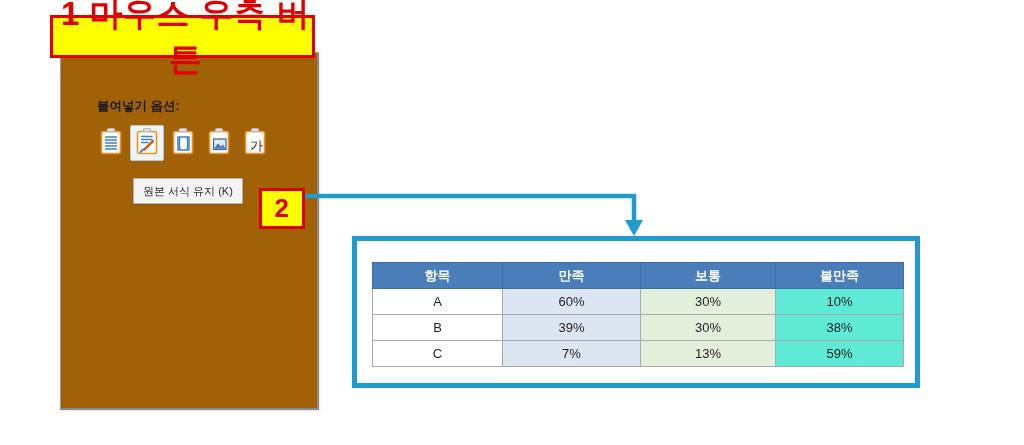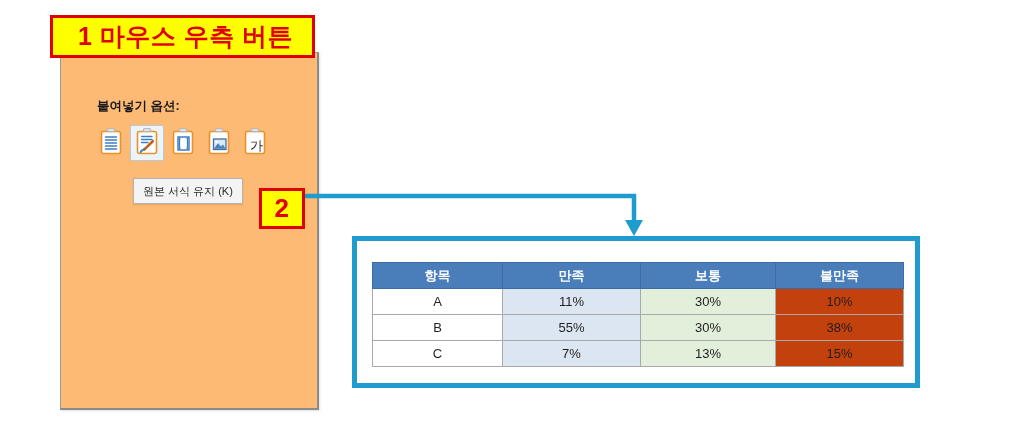--- a/index.html
+++ b/index.html
@@ -28,40 +28,40 @@
     justify-content: center;
     box-sizing: border-box;
     z-index: 40;
     letter-spacing: 0.5px;
   }
   #badge-1 {
     left: 50px;
     top: 15px;
     width: 265px;
     height: 43px;
-    font-size: 25px;
+    font-size: 33px;
     padding-left: 6px;
     text-align: center;
   }
   #badge-2 {
     left: 259px;
     top: 188px;
     width: 46px;
     height: 41px;
     font-size: 26px;
   }
 
   
   .context-panel {
     position: absolute;
     left: 60px;
     top: 52px;
     width: 259px;
     height: 358px;
-    background: #fdba74;
+    background: #a16207;
     border: 1px solid #9b9b9b;
     border-right: 2px solid #8a8a8a;
     border-bottom: 2px solid #8a8a8a;
     box-sizing: border-box;
     z-index: 10;
     box-shadow: 1px 1px 2px rgba(0,0,0,0.12);
   }
   .paste-label {
     position: absolute;
     left: 36px;
@@ -168,21 +168,21 @@
     font-size: 13px;
   }
   .col-item  { width: 130px; }
   .col-sat   { width: 138px; }
   .col-neu   { width: 135px; }
   .col-dis   { width: 128px; }
 
   td.c-item { background: #ffffff; }
   td.c-sat  { background: #dce6f2; }
   td.c-neu  { background: #e2efdb; }
-  td.c-dis  { background: #c2410c; }
+  td.c-dis  { background: #5eead4; }
 </style>
 </head>
 <body>
 
 <div class="step-badge" id="badge-1">
   <span>1 마우스 우측 버튼</span>
 </div>
 
 <div class="context-panel">
 
@@ -282,30 +282,30 @@
     <tr>
       <th>항목</th>
       <th>만족</th>
       <th>보통</th>
       <th>불만족</th>
     </tr>
   </thead>
   <tbody>
     <tr>
       <td class="c-item">A</td>
-      <td class="c-sat">11%</td>
+      <td class="c-sat">60%</td>
       <td class="c-neu">30%</td>
       <td class="c-dis">10%</td>
     </tr>
     <tr>
       <td class="c-item">B</td>
-      <td class="c-sat">55%</td>
+      <td class="c-sat">39%</td>
       <td class="c-neu">30%</td>
       <td class="c-dis">38%</td>
     </tr>
     <tr>
       <td class="c-item">C</td>
       <td class="c-sat">7%</td>
       <td class="c-neu">13%</td>
-      <td class="c-dis">15%</td>
+      <td class="c-dis">59%</td>
     </tr>
   </tbody>
 </table>
 
 </body></html>

